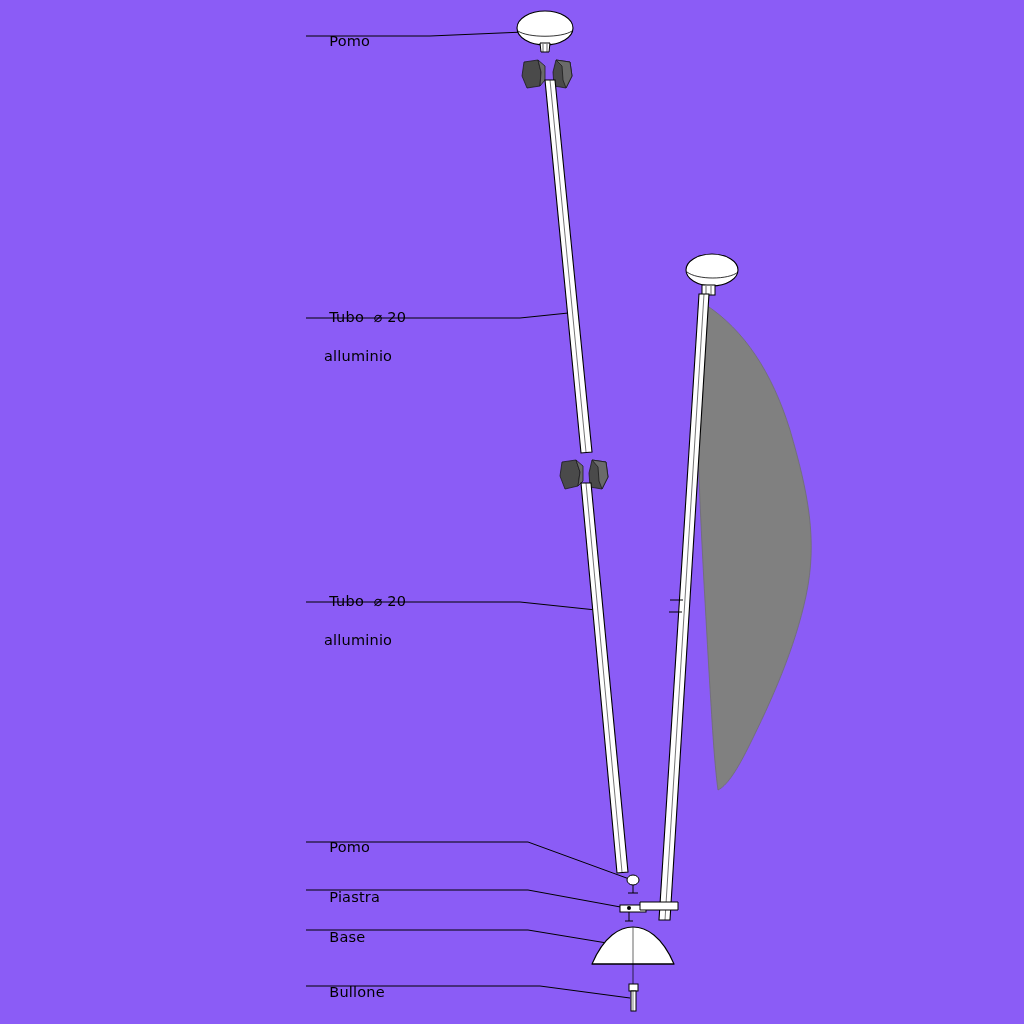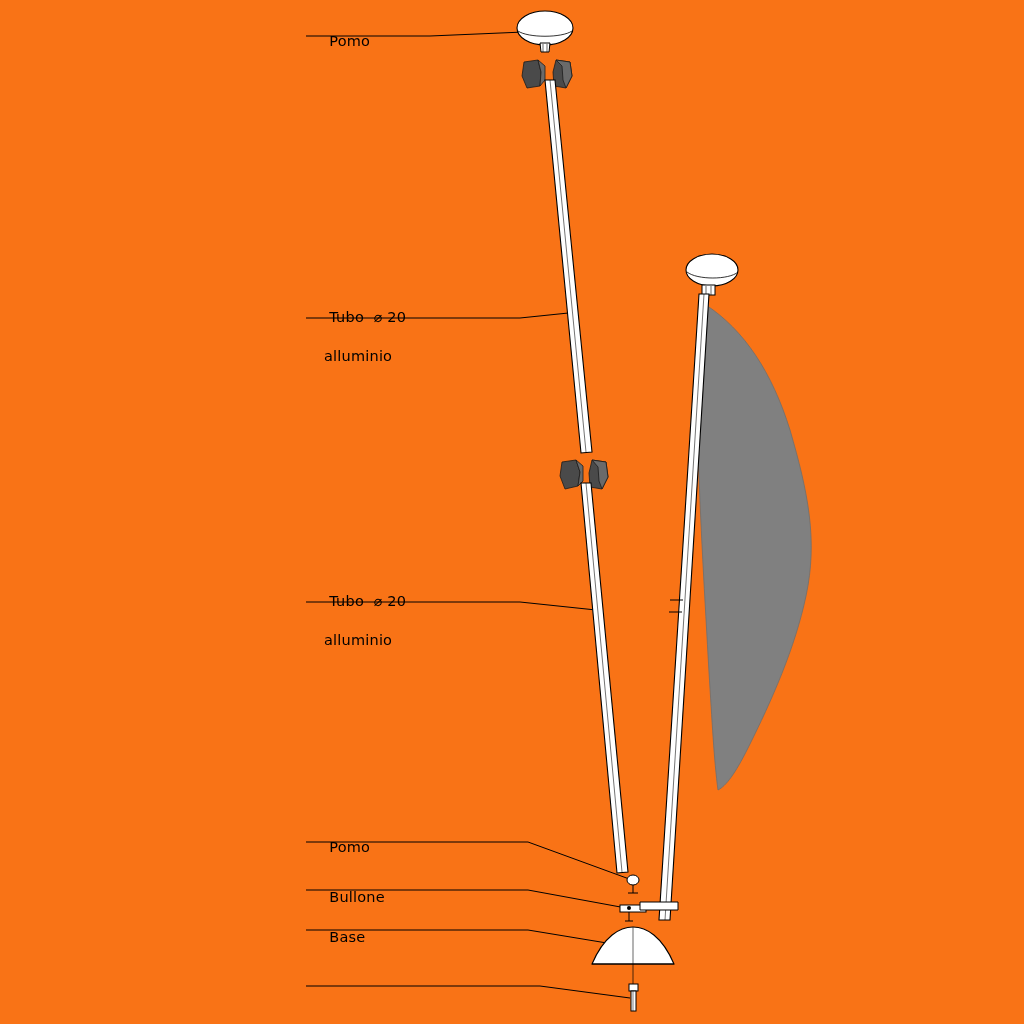--- a/index.html
+++ b/index.html
@@ -4,21 +4,21 @@
 <style>
   html, body {
     margin: 0;
     padding: 0;
     background: #ffffff;
   }
   #stage {
     position: relative;
     width: 1024px;
     height: 1024px;
-    background: #f97316;
+    background: #8b5cf6;
     overflow: hidden;
     font-family: "DejaVu Sans", sans-serif;
   }
   #drawing {
     position: absolute;
     left: 0;
     top: 0;
     width: 1024px;
     height: 1024px;
   }
@@ -147,21 +147,24 @@
   <div class="callout-label" style="left:310px; top:572px;">
     <span>Tubo  ⌀ 20</span>
     <span class="l2">alluminio</span>
   </div>
 
   <div class="callout-label" style="left:310px; top:818px;">
     <span>Pomo</span>
   </div>
 
   <div class="callout-label" style="left:310px; top:868px;">
-    <span>Bullone</span>
+    <span>Piastra</span>
   </div>
 
   <div class="callout-label" style="left:310px; top:908px;">
     <span>Base</span>
   </div>
 
+  <div class="callout-label" style="left:310px; top:963px;">
+    <span>Bullone</span>
+  </div>
 
 </div>
 
 </body></html>

